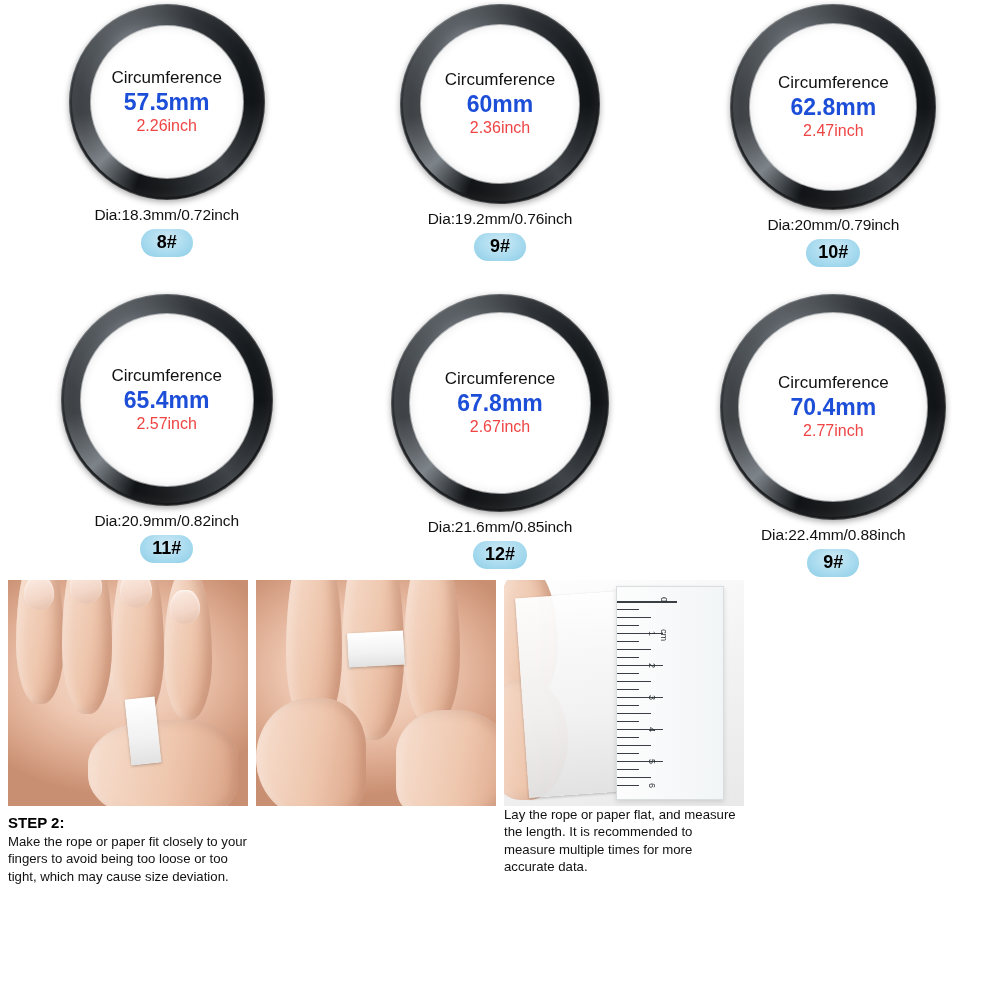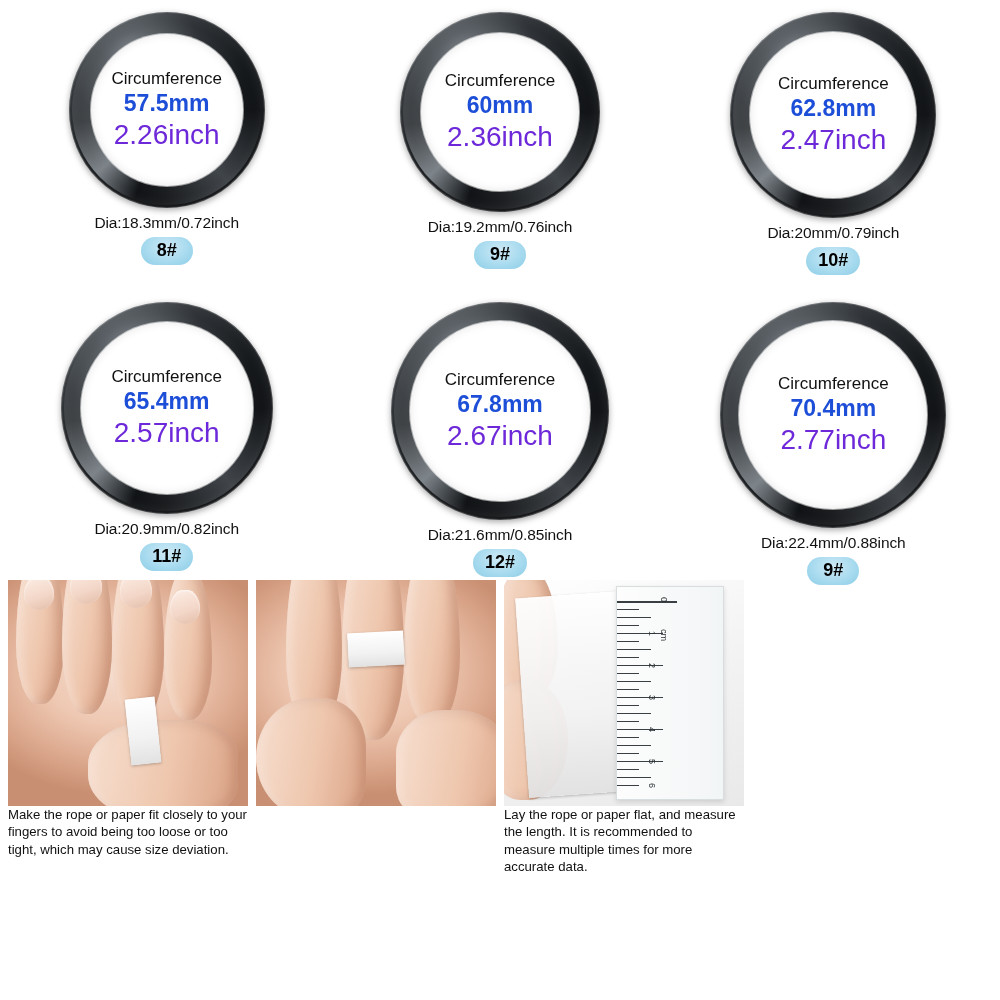--- a/index.html
+++ b/index.html
@@ -19,21 +19,21 @@
     grid-template-columns: repeat(3, 1fr);
     grid-template-rows: repeat(2, 290px);
     width: 1000px;
   }
   .ring-cell {
     position: relative;
     display: flex;
     flex-direction: column;
     align-items: center;
     justify-content: flex-start;
-    padding-top: 12px;
+    padding-top: 4px;
   }
   .ring-wrap {
     position: relative;
     display: flex;
     align-items: center;
     justify-content: center;
   }
   
   .ring {
     position: relative;
@@ -82,21 +82,21 @@
     display: flex;
     flex-direction: column;
     align-items: center;
     justify-content: center;
     z-index: 2;
     text-align: center;
     line-height: 1.18;
   }
   .circ-label { font-size: 17px; color: #111; }
   .circ-mm { font-size: 23px; font-weight: 700; color: #1d4ed8; margin-top: 1px; }
-  .circ-in { font-size: 28px; color: #6d28d9; margin-top: 1px; }
+  .circ-in { font-size: 16px; color: #ef4444; margin-top: 1px; }
 
   .dia {
     font-size: 15.5px;
     color: #111;
     margin-top: 6px;
     letter-spacing: -0.1px;
   }
   .badge {
     margin-top: 5px;
     min-width: 52px;
@@ -296,20 +296,21 @@
         <div class="finger" style="left:54px;top:-34px;width:50px;height:168px;"></div>
         <div class="finger" style="left:104px;top:-30px;width:52px;height:172px;"></div>
         <div class="finger" style="left:156px;top:-10px;width:48px;height:150px;"></div>
         <div class="nail" style="left:16px;top:-4px;width:30px;height:34px;"></div>
         <div class="nail" style="left:62px;top:-12px;width:32px;height:36px;"></div>
         <div class="nail" style="left:112px;top:-8px;width:32px;height:36px;"></div>
         <div class="nail" style="left:162px;top:10px;width:30px;height:34px;"></div>
         <div class="finger" style="left:80px;top:140px;width:150px;height:100px;border-radius:45% 35% 35% 45%;"></div>
         <div class="paper-strip" style="left:120px;top:118px;width:30px;height:66px;transform:rotate(-6deg);"></div>
       </div>
+      <div class="step-head">STEP 2:</div>
       <div class="step-body">Make the rope or paper fit closely to your fingers to avoid being too loose or too tight, which may cause size deviation.</div>
     </div>
 
     <div class="step">
       <div class="photo">
         <div class="skin"></div>
         <div class="finger" style="left:30px;top:-40px;width:56px;height:190px;"></div>
         <div class="finger" style="left:86px;top:-50px;width:62px;height:210px;"></div>
         <div class="finger" style="left:148px;top:-34px;width:56px;height:180px;"></div>
         <div class="finger" style="left:0px;top:118px;width:110px;height:120px;border-radius:50% 40% 30% 50%;"></div>

